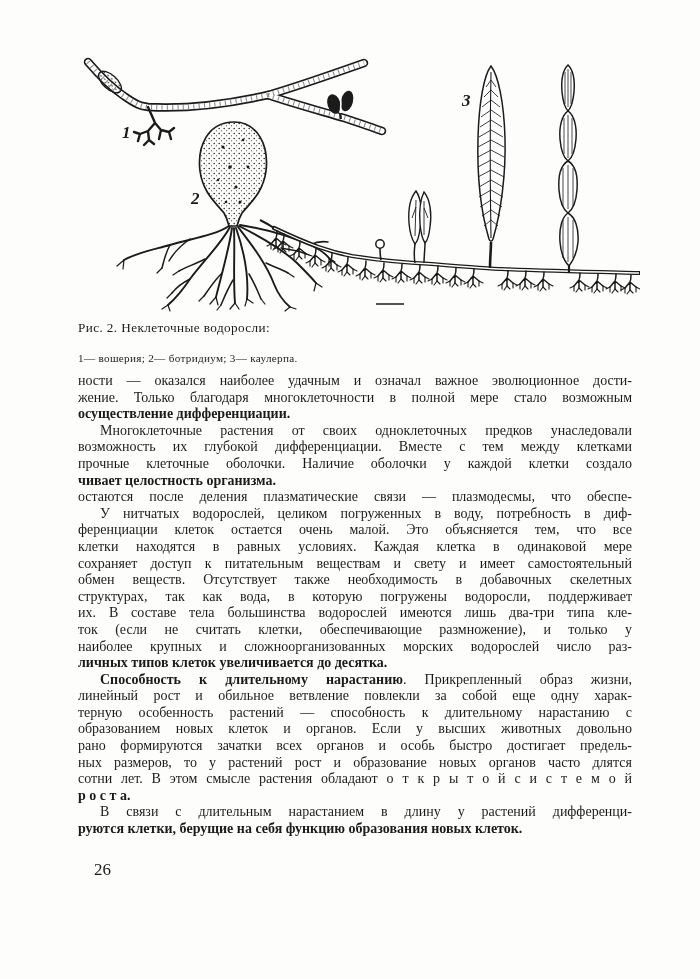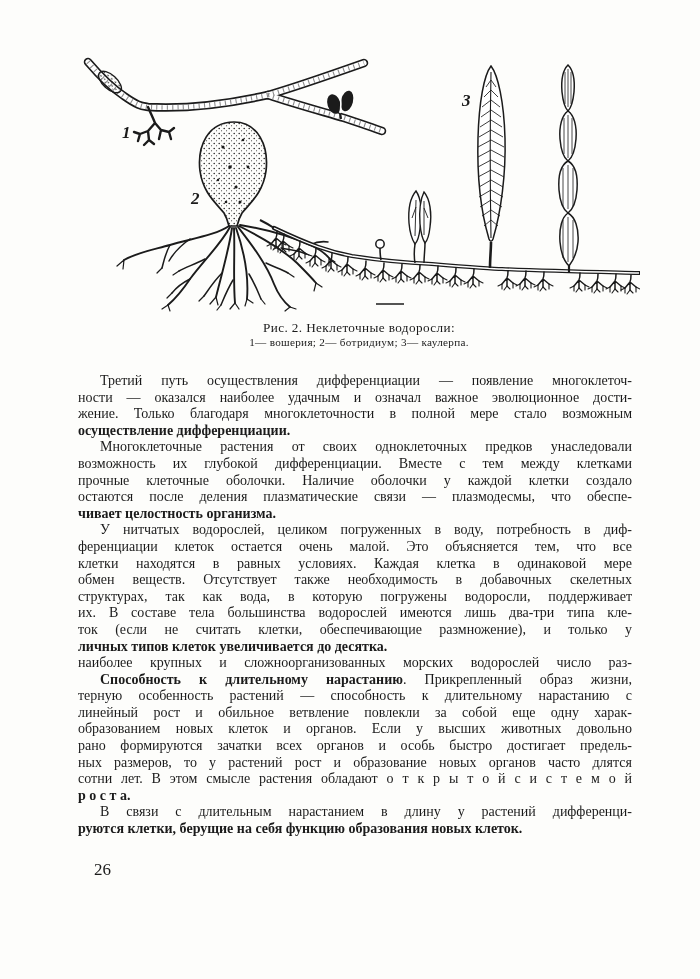--- a/index.html
+++ b/index.html
@@ -8,23 +8,23 @@
     background:#e9e9e7;
     font-family:"Liberation Serif", serif;
     color:#1b1b1b;
   }
   .page{
     position:relative;width:700px;height:979px;
     background:#fdfdfb;overflow:hidden;
   }
   figure.fig{position:absolute;left:78px;top:52px;width:562px;margin:0;}
   figure.fig svg{display:block;}
-  figcaption{margin-top:8px;text-align:center;}
+  figcaption{margin-top:8px;text-align:left;}
   .cap-title{font-size:13.2px;letter-spacing:.4px;}
-  .cap-legend{font-size:11.2px;margin-top:0;letter-spacing:.3px;}
+  .cap-legend{font-size:11.2px;margin-top:16px;letter-spacing:.3px;}
   main.body{
     position:absolute;left:78px;top:373px;width:554px;
     font-size:14px;line-height:16.6px;
     text-rendering:optimizeLegibility;
   }
   .line{text-align:justify;text-align-last:justify;white-space:nowrap0;}
   .line.last{text-align-last:left;font-weight:bold;}
   .line.first{text-indent:22px;}
   .bold{font-weight:700;}
   .pageno{position:absolute;left:94px;top:860px;font-size:17px;}
@@ -169,41 +169,41 @@
       </g>
     </svg>
 
     <figcaption>
       <div class="cap-title">Рис. 2. Неклеточные водоросли:</div>
       <div class="cap-legend">1— вошерия; 2— ботридиум; 3— каулерпа.</div>
     </figcaption>
   </figure>
 
   <main class="body" id="body-text">
-      <div class="line first">Третий путь осуществления дифференциации — появление многоклеточ-</div>
       <div class="line">ности — оказался наиболее удачным и означал важное эволюционное дости-</div>
       <div class="line">жение. Только благодаря многоклеточности в полной мере стало возможным</div>
       <div class="line last">осуществление дифференциации.</div>
       <div class="line first">Многоклеточные растения от своих одноклеточных предков унаследовали</div>
       <div class="line">возможность их глубокой дифференциации. Вместе с тем между клетками</div>
       <div class="line">прочные клеточные оболочки. Наличие оболочки у каждой клетки создало</div>
+      <div class="line last">чивает целостность организма.</div>
       <div class="line">остаются после деления плазматические связи — плазмодесмы, что обеспе-</div>
-      <div class="line last">чивает целостность организма.</div>
       <div class="line first">У нитчатых водорослей, целиком погруженных в воду, потребность в диф-</div>
       <div class="line">ференциации клеток остается очень малой. Это объясняется тем, что все</div>
       <div class="line">клетки находятся в равных условиях. Каждая клетка в одинаковой мере</div>
+      <div class="line">сохраняет доступ к питательным веществам и свету и имеет самостоятельный</div>
       <div class="line">обмен веществ. Отсутствует также необходимость в добавочных скелетных</div>
       <div class="line">структурах, так как вода, в которую погружены водоросли, поддерживает</div>
       <div class="line">их. В составе тела большинства водорослей имеются лишь два-три типа кле-</div>
       <div class="line">ток (если не считать клетки, обеспечивающие размножение), и только у</div>
+      <div class="line">наиболее крупных и сложноорганизованных морских водорослей число раз-</div>
       <div class="line last">личных типов клеток увеличивается до десятка.</div>
-      <div class="line">наиболее крупных и сложноорганизованных морских водорослей число раз-</div>
       <div class="line first"><span class="bold">Способность к длительному нарастанию</span><span>. Прикрепленный образ жизни,</span></div>
+      <div class="line">линейный рост и обильное ветвление повлекли за собой еще одну харак-</div>
       <div class="line">терную особенность растений — способность к длительному нарастанию с</div>
-      <div class="line">линейный рост и обильное ветвление повлекли за собой еще одну харак-</div>
       <div class="line">образованием новых клеток и органов. Если у высших животных довольно</div>
       <div class="line">рано формируются зачатки всех органов и особь быстро достигает предель-</div>
       <div class="line">ных размеров, то у растений рост и образование новых органов часто длятся</div>
       <div class="line">сотни лет. В этом смысле растения обладают о т к р ы т о й  с и с т е м о й</div>
       <div class="line last">р о с т а.</div>
       <div class="line first">В связи с длительным нарастанием в длину у растений дифференци-</div>
       <div class="line last">руются клетки, берущие на себя функцию образования новых клеток.</div>
     </main>
 
   <div class="pageno">26</div>

